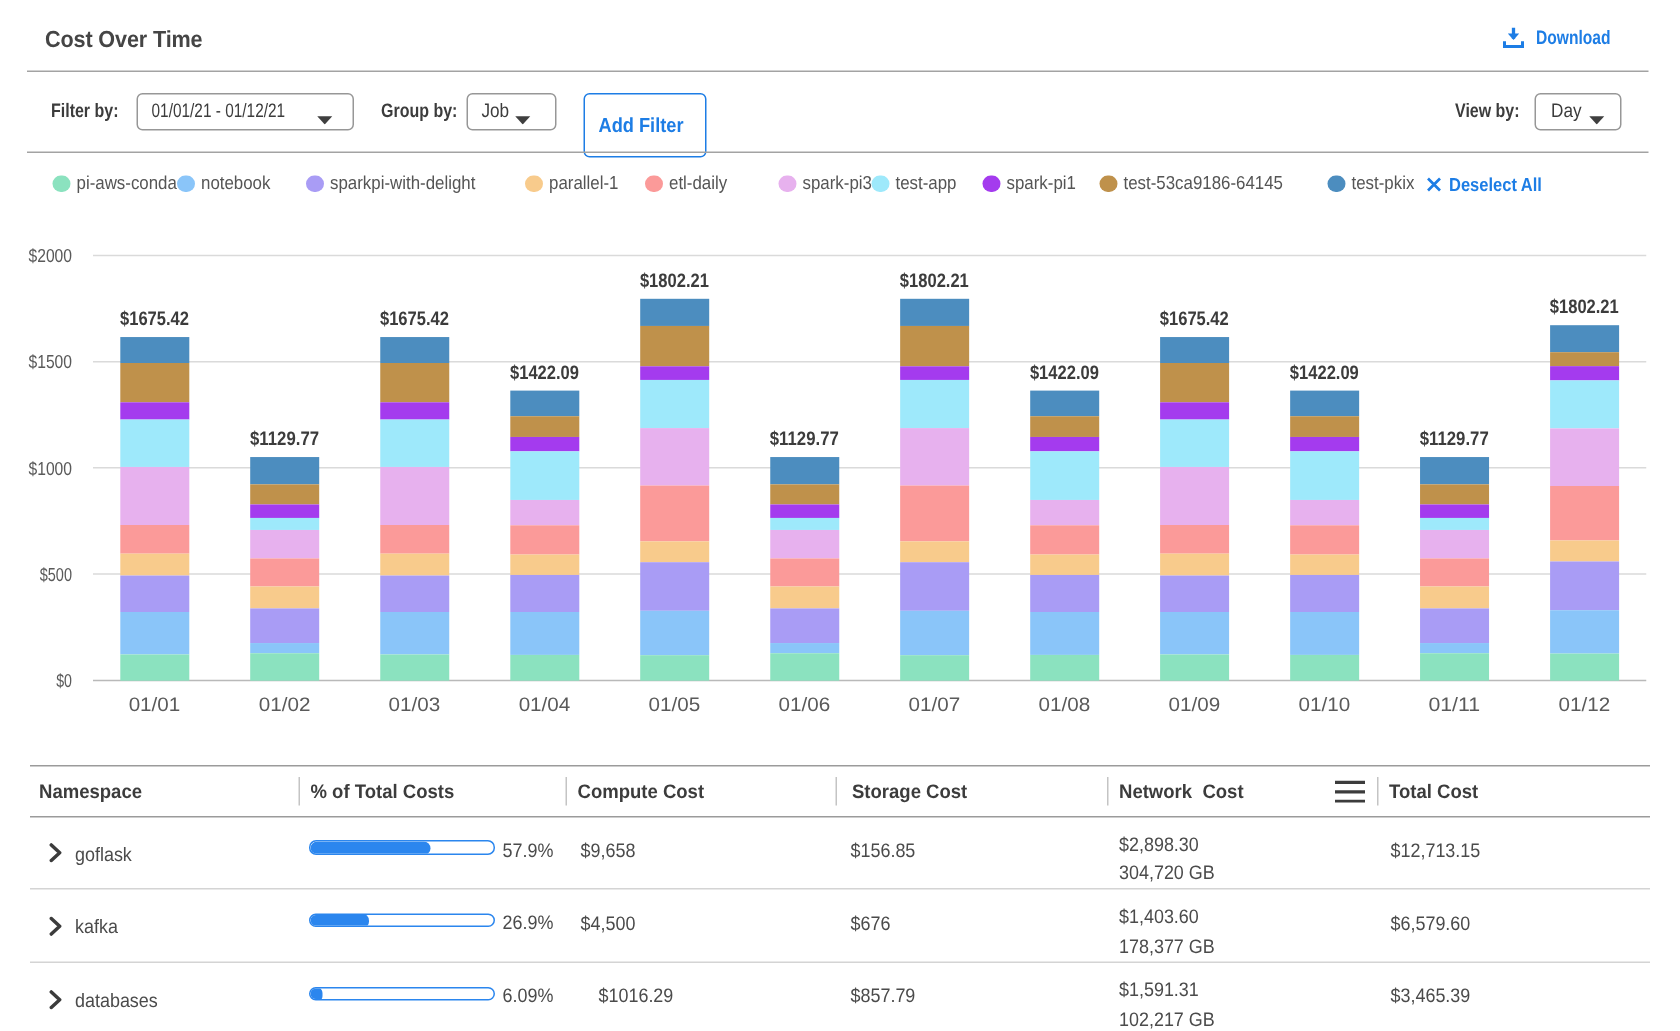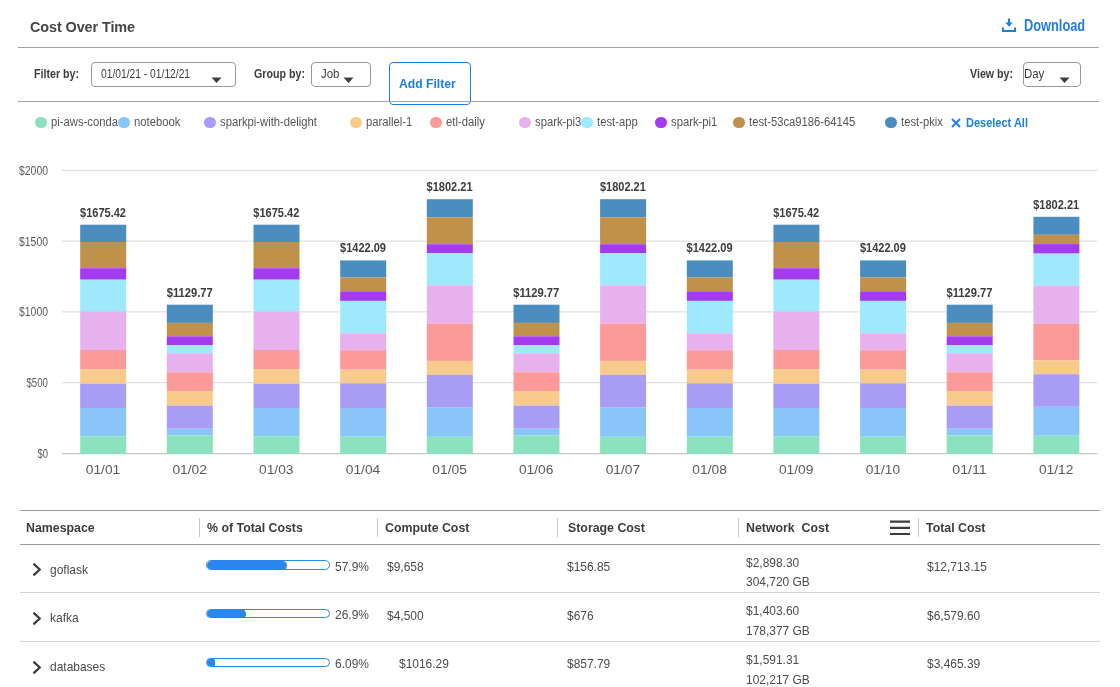--- a/index.html
+++ b/index.html
@@ -1,19 +1,19 @@
 <!DOCTYPE html>
 <html><head>
 <meta charset="utf-8">
 <style>
 * { margin:0; padding:0; box-sizing:border-box; }
 html,body { width:1120px; height:687px; background:#ffffff; font-family:"Liberation Sans",sans-serif; position:relative; overflow:hidden; }
 .abs { position:absolute; }
 .title { left:30px; top:17.5px; font-size:15.5px; font-weight:bold; color:#454545; letter-spacing:-0.1px; }
-.download { left:1001px; top:16.5px; font-size:16px; font-weight:bold; color:#1d7de5; }
+.download { left:1001px; top:16.5px; font-size:13px; font-weight:bold; color:#1d7de5; }
 .hr1 { left:18px; top:47px; width:1081px; height:1px; background:#a3a3a3; }
 .hr2 { left:18px; top:100.5px; width:1081px; height:1px; background:#a3a3a3; }
 .flabel { font-size:13px; font-weight:bold; color:#3c3c3c; top:65.5px; display:inline-block; transform:scaleX(0.82); transform-origin:0 50%; }
 .sel { position:absolute; top:61.5px; height:25px; border:1px solid #979797; border-radius:4px; background:#fff; font-size:13px; color:#3c3c3c; display:flex; align-items:center; padding-bottom:2px; }
 .btn { position:absolute; top:61.5px; height:43px; border:1.5px solid #1d7de5; border-radius:4px; color:#1d7de5; font-weight:bold; font-size:13.5px; display:flex; align-items:center; justify-content:center; }
 .sq { display:inline-block; transform-origin:0 50%; white-space:nowrap; }
 .litem { position:absolute; top:116.5px; height:12px; display:flex; align-items:center; }
 .dot { display:inline-block; width:11.5px; height:11.5px; border-radius:50%; margin-right:4.5px; }
 .ltxt { font-size:12.5px; color:#555555; white-space:nowrap; position:relative; top:-0.5px; display:inline-block; transform:scaleX(0.9); transform-origin:0 50%; }
 .deselect { position:absolute; left:951px; top:116px; font-size:12.5px; color:#1d7de5; display:flex; align-items:center; }
@@ -46,21 +46,21 @@
 <div class="sel" style="left:311px;width:60px;padding-left:9px;">
     <span class="sq" style="transform:scaleX(0.88);">Job</span>
     <span style="position:absolute;right:16px;top:8.5px;"><svg width="11" height="6.5" viewBox="0 0 11 6.5">
         <path d="M0.5 0.5 L5.5 6 L10.5 0.5 Z" fill="#3f3f3f"></path>
       </svg></span>
   </div>
 <div class="btn" style="left:389px;width:82px;">
     <span class="sq" style="transform:scaleX(0.9);">Add Filter</span>
   </div>
 <div class="abs flabel" style="left:970px;">View by:</div>
-<div class="sel" style="left:1023px;width:58px;align-items:center;">
+<div class="sel" style="left:1023px;width:58px;padding-left:10px;align-items:center;">
     <span class="sq" style="transform:scaleX(0.88);">Day</span>
     <span style="position:absolute;right:10px;top:8.5px;"><svg width="11" height="6.5" viewBox="0 0 11 6.5">
         <path d="M0.5 0.5 L5.5 6 L10.5 0.5 Z" fill="#3f3f3f"></path>
       </svg></span>
   </div>
 <div class="abs hr2"></div>
 <span class="litem" style="left:35.0px">
     <span class="dot" style="background:#8BE2BF"></span>
     <span class="ltxt">pi-aws-conda</span>
   </span>

